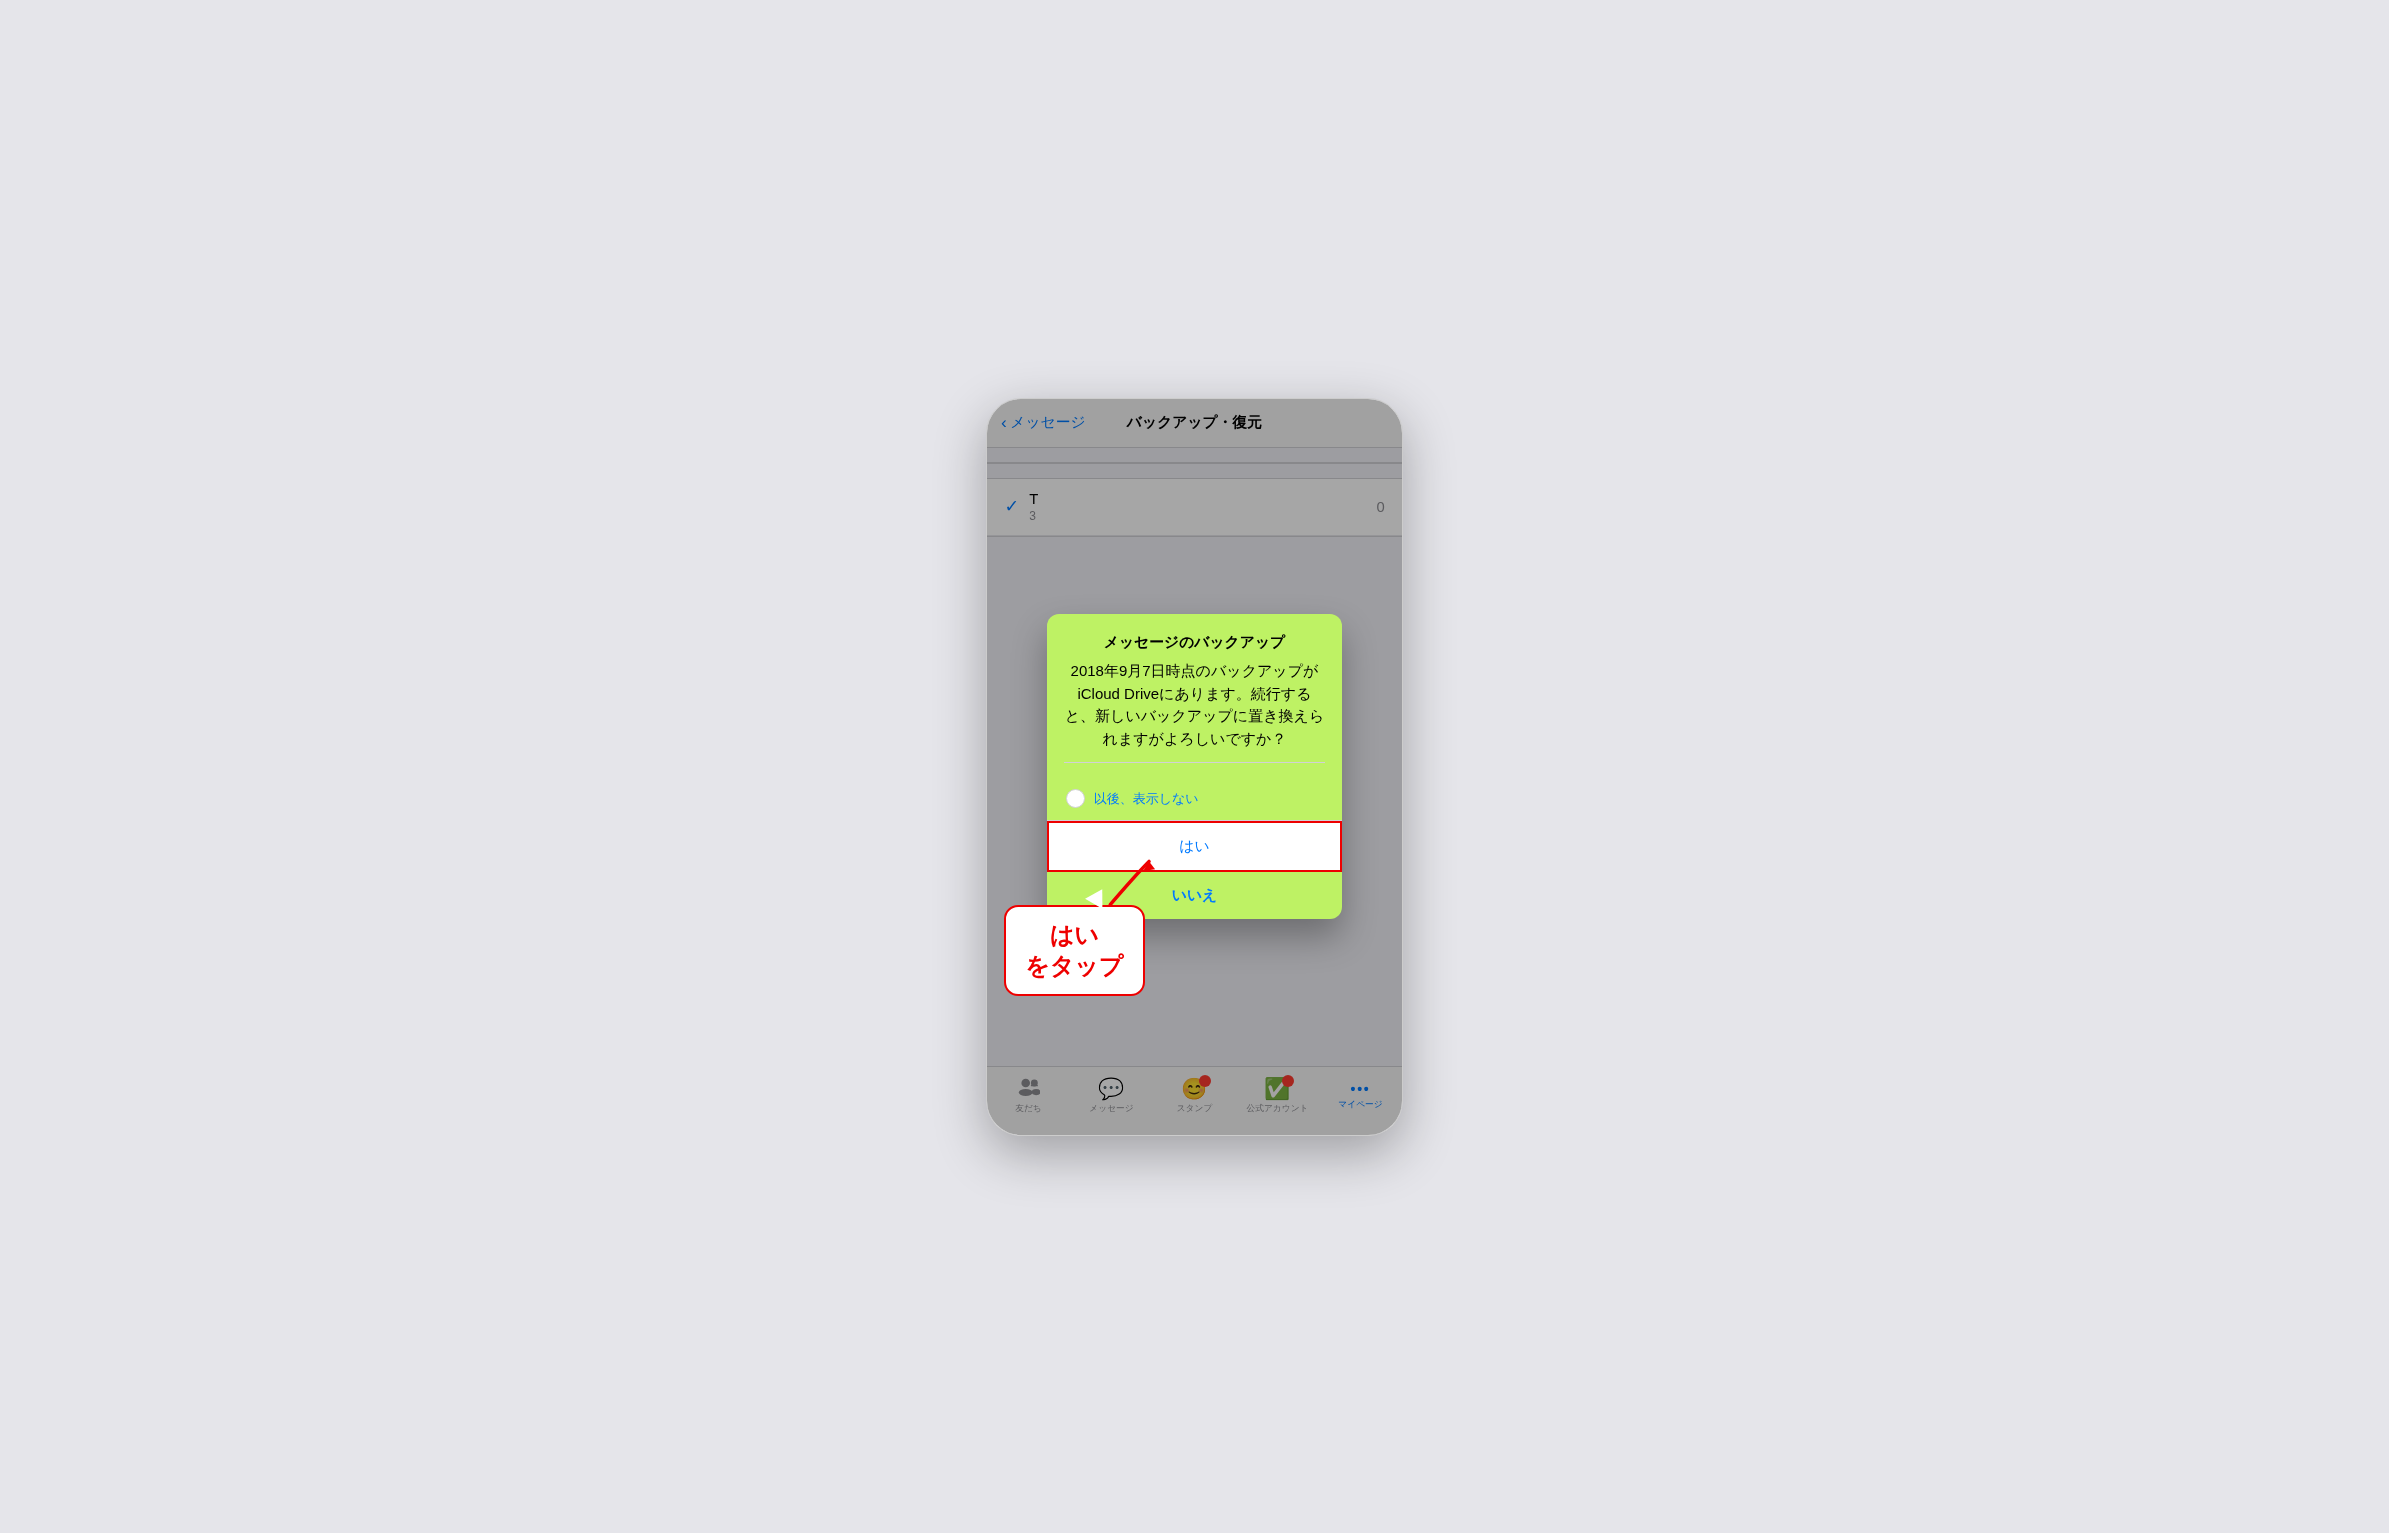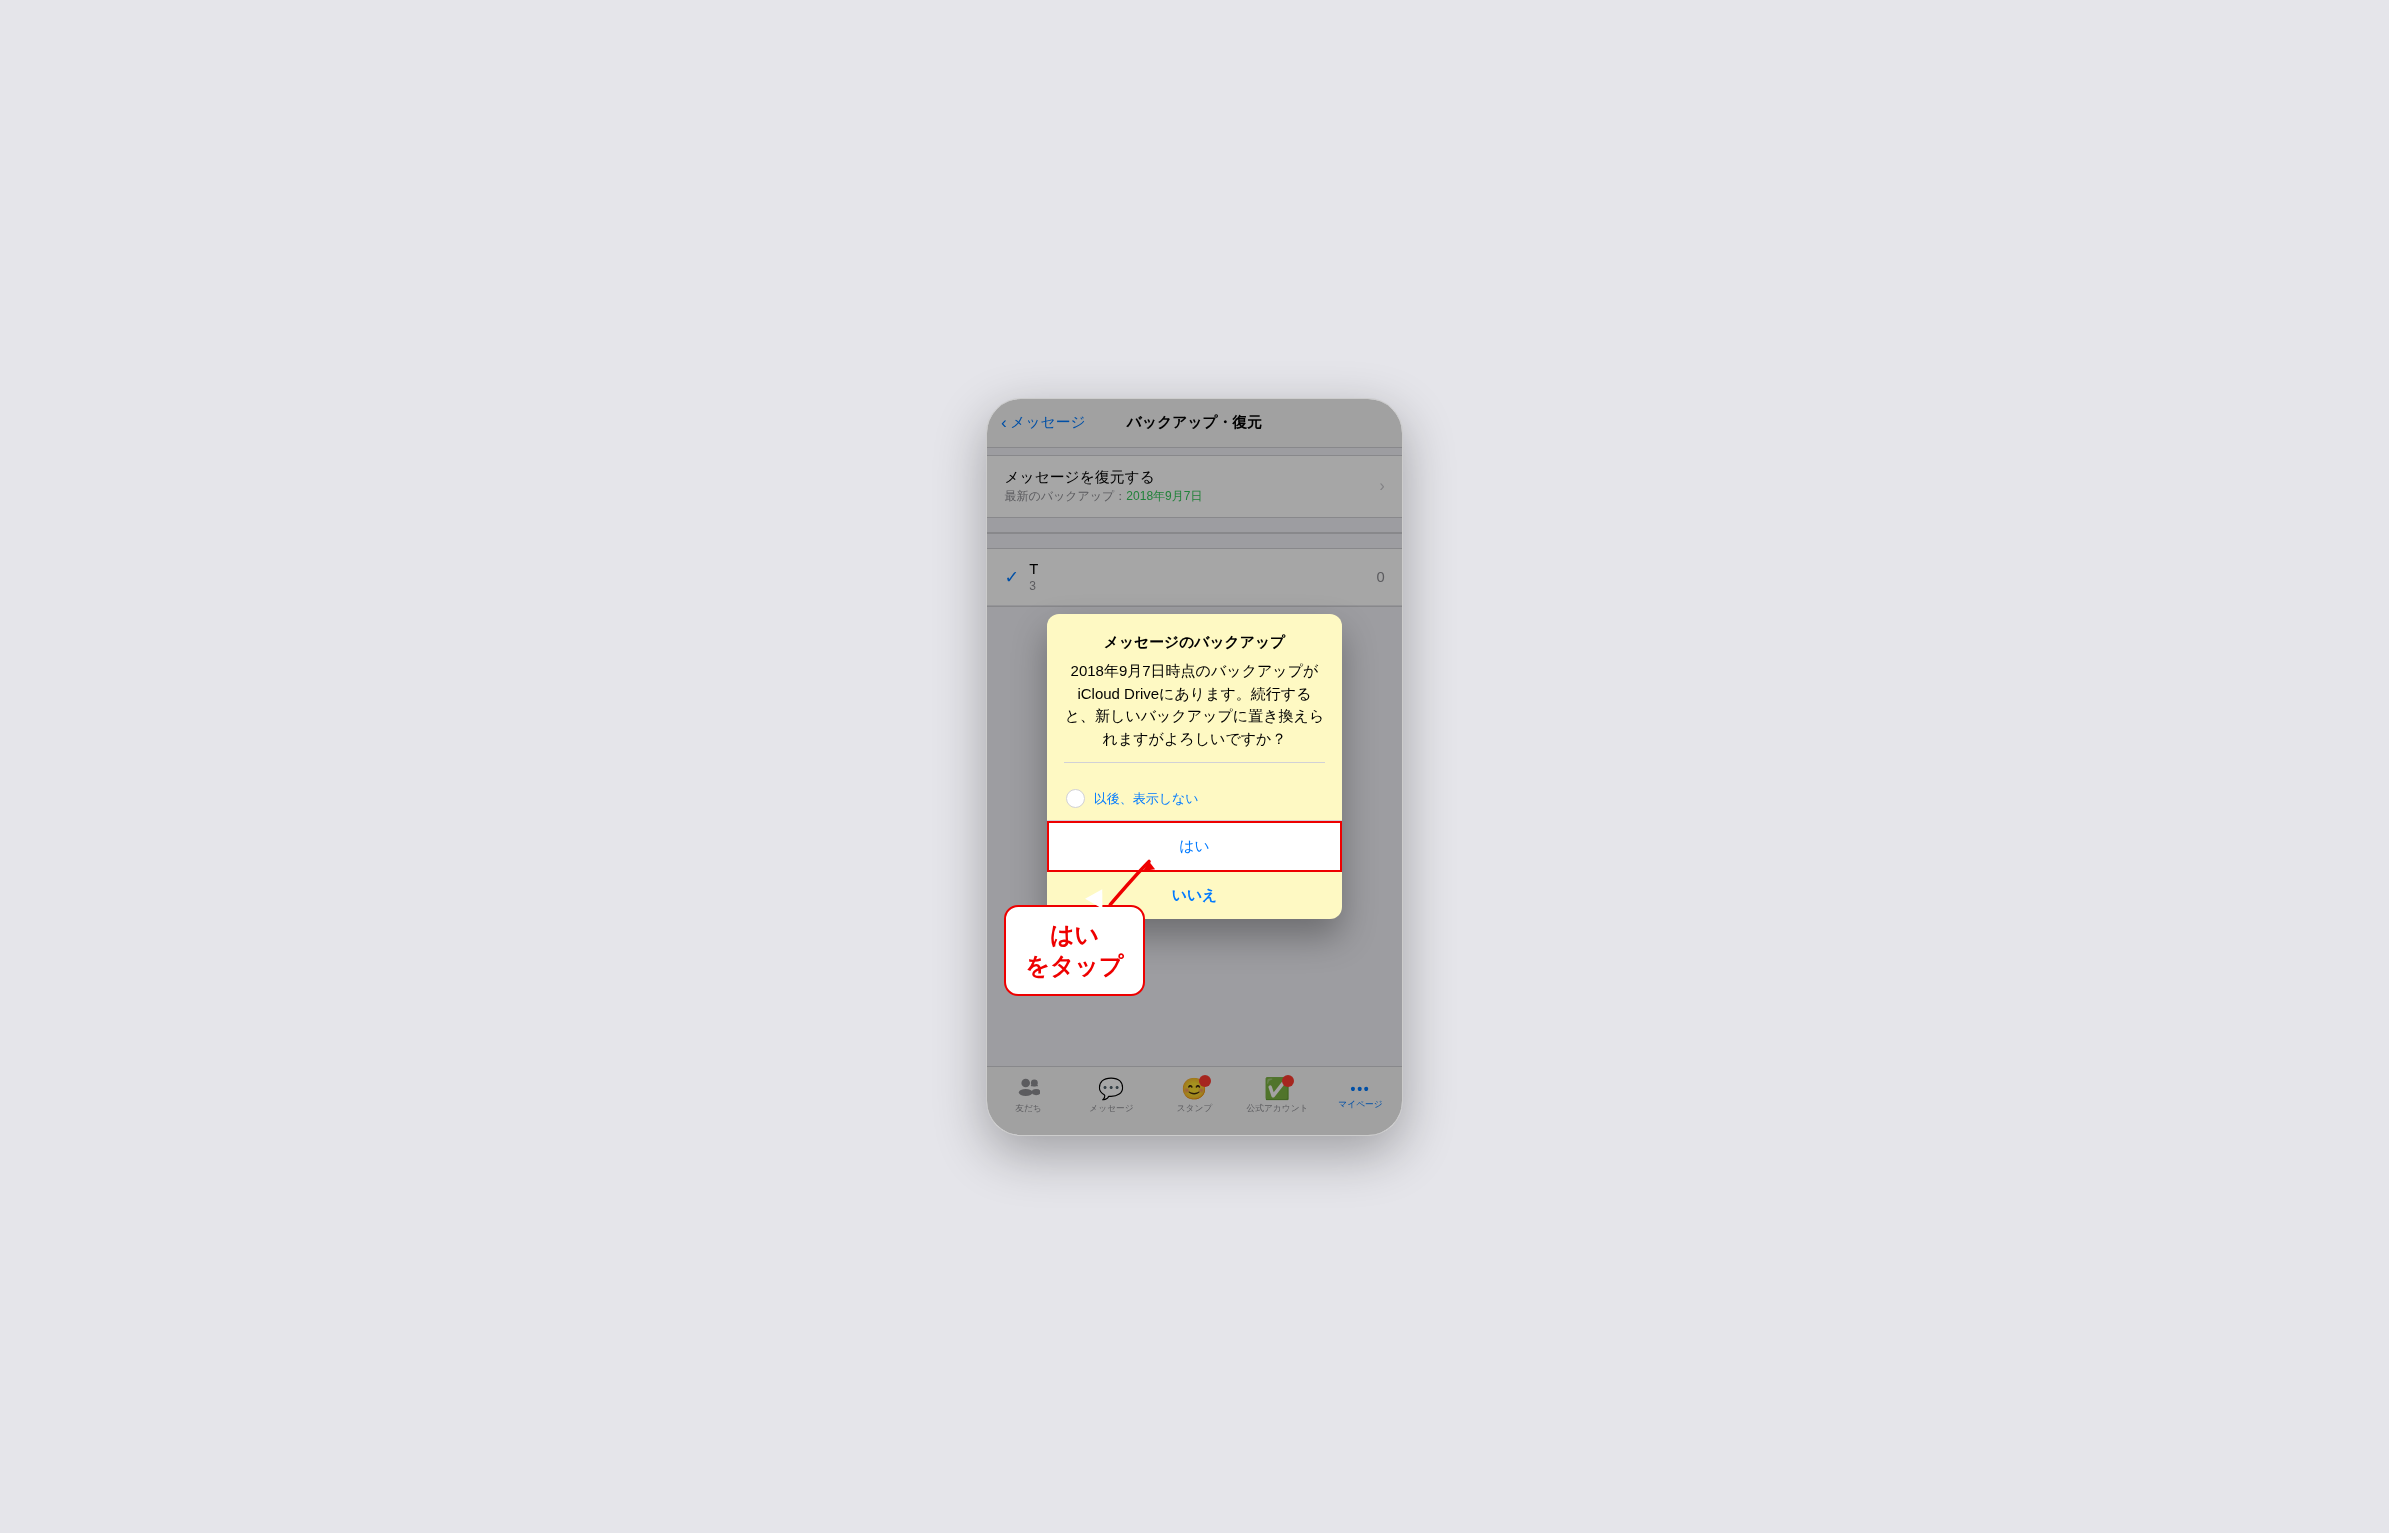--- a/index.html
+++ b/index.html
@@ -194,21 +194,21 @@
       bottom: 0;
       background: rgba(0,0,0,0.35);
       display: flex;
       align-items: center;
       justify-content: center;
       z-index: 100;
     }
 
     
     .dialog {
-      background: #fef9c3;
+      background: #bef264;
       border-radius: 12px;
       width: 295px;
       overflow: hidden;
       box-shadow: 0 17.4px 35px rgba(0,0,0,0.3);
     }
 
     .dialog-content {
       padding: 19px 17.4px 14px;
       text-align: center;
     }
@@ -356,31 +356,20 @@
     <div class="nav-back">
       <span class="nav-back-chevron">‹</span>
       <span>メッセージ</span>
     </div>
     <span class="nav-title">バックアップ・復元</span>
   </div>
 
   <div class="content-area">
 
     <div style="height:7px;"></div>
-    <div class="section">
-      <div class="row">
-        <div class="row-left">
-          <div class="row-title">メッセージを復元する</div>
-          <div class="row-subtitle">
-            <span>最新のバックアップ：</span><span class="date">2018年9月7日</span>
-          </div>
-        </div>
-        <span class="chevron">›</span>
-      </div>
-    </div>
 
     <div style="height:7px;"></div>
     <div class="section">
 
     </div>
 
     <div style="height:7px;"></div>
     <div class="section">
       <div class="row-with-check">
         <span class="check-icon">✓</span>

